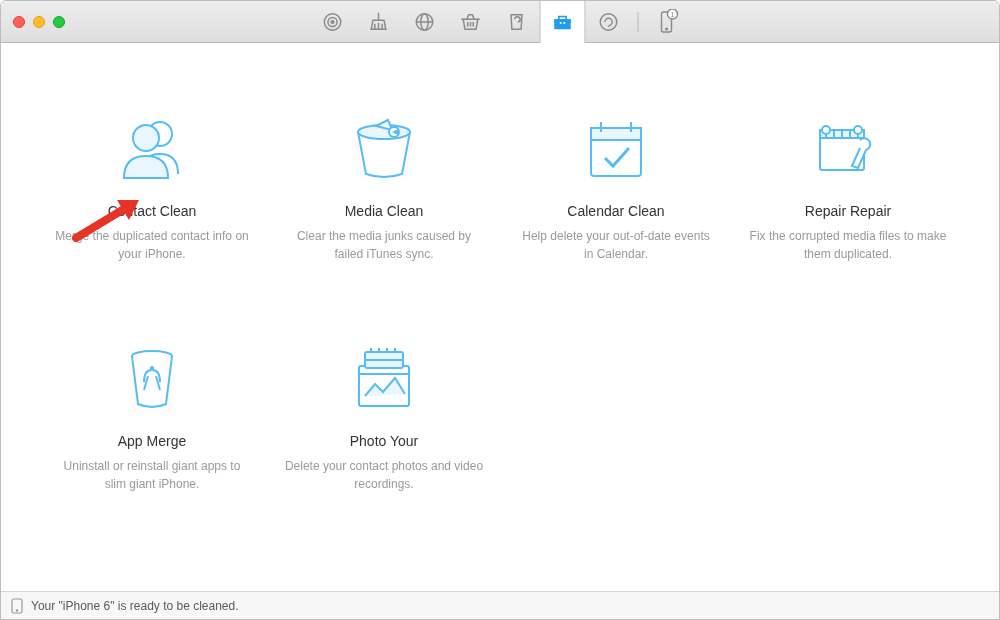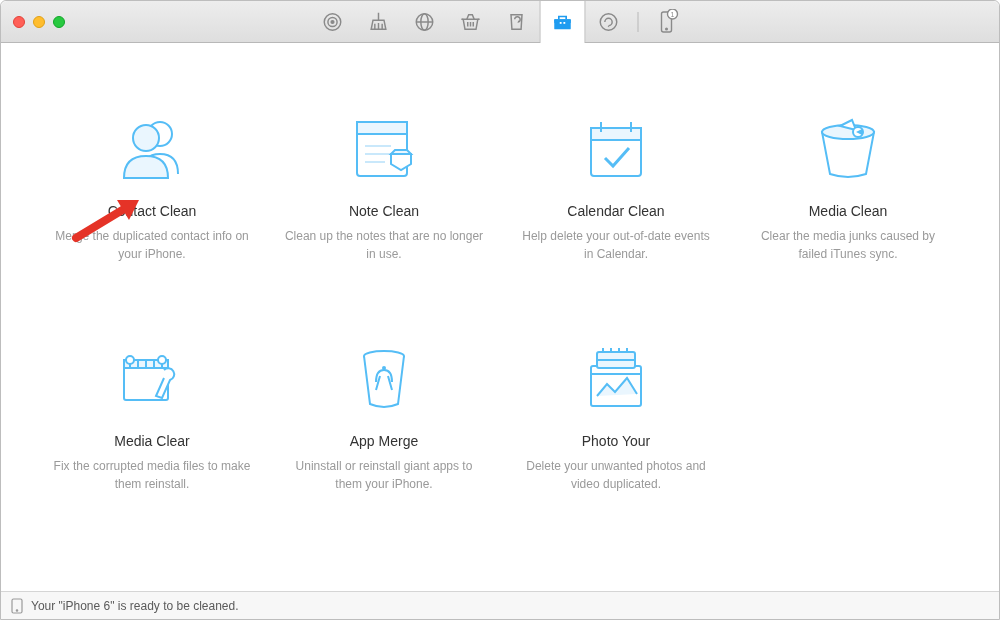--- a/index.html
+++ b/index.html
@@ -242,102 +242,89 @@
             <circle cx="48" cy="18" r="12" fill="#fff"></circle>
             <path d="M30 58 Q30 38 48 38 Q66 38 66 58" fill="#fff"></path>
             <circle cx="34" cy="22" r="13" fill="#eaf6fe"></circle>
             <path d="M12 62 Q12 40 34 40 Q56 40 56 62 Z" fill="#eaf6fe"></path>
           </svg>
         </div>
         <div class="card-title">Contact Clean</div>
         <div class="card-desc">Merge the duplicated contact info on your iPhone.</div>
       </div>
 
-      <div class="card">
-        <div class="card-icon">
-          <svg width="70" height="66" viewBox="0 0 70 66" fill="none" stroke="#55bdf6" stroke-width="2">
-            <rect x="8" y="6" width="50" height="54" rx="3" fill="#fff"></rect>
-            <rect x="8" y="6" width="50" height="12" fill="#eaf6fe"></rect>
-            <path d="M16 30 L42 30 M16 38 L42 38 M16 46 L36 46" stroke="#c9e8fb"></path>
-            <path d="M42 38 L62 38 L62 48 L52 54 L42 48 Z" fill="#fff"></path>
-            <path d="M42 38 L62 38 L58 34 L46 34 Z" fill="#eaf6fe"></path>
-          </svg>
-        </div>
-        <div class="card-title">Note Clean</div>
-        <div class="card-desc">Clean up the notes that are no longer in use.</div>
-      </div>
-
-      <div class="card">
-        <div class="card-icon">
-          <svg width="70" height="66" viewBox="0 0 70 66" fill="none" stroke="#55bdf6" stroke-width="2">
-            <rect x="10" y="12" width="50" height="48" rx="3" fill="#fff"></rect>
-            <rect x="10" y="12" width="50" height="12" fill="#eaf6fe"></rect>
-            <path d="M20 6 L20 16 M50 6 L50 16"></path>
-            <path d="M24 42 L32 50 L48 32" stroke-width="3"></path>
-          </svg>
-        </div>
-        <div class="card-title">Calendar Clean</div>
-        <div class="card-desc">Help delete your out-of-date events in Calendar.</div>
-      </div>
 
       <div class="card">
         <div class="card-icon">
           <svg width="72" height="66" viewBox="0 0 72 66" fill="none" stroke="#55bdf6" stroke-width="2">
             <path d="M10 16 Q36 6 62 16 L54 58 Q36 64 18 58 Z" fill="#fff"></path>
             <ellipse cx="36" cy="16" rx="26" ry="7" fill="#eaf6fe"></ellipse>
             <path d="M28 10 L40 4 L44 14 Z" fill="#fff"></path>
             <circle cx="46" cy="16" r="5" fill="#fff"></circle>
             <path d="M44 16 L50 13 L50 19 Z" fill="#55bdf6" stroke="none"></path>
           </svg>
         </div>
         <div class="card-title">Media Clean</div>
         <div class="card-desc">Clear the media junks caused by failed iTunes sync.</div>
+      </div>
+
+      <div class="card">
+        <div class="card-icon">
+          <svg width="70" height="66" viewBox="0 0 70 66" fill="none" stroke="#55bdf6" stroke-width="2">
+            <rect x="10" y="12" width="50" height="48" rx="3" fill="#fff"></rect>
+            <rect x="10" y="12" width="50" height="12" fill="#eaf6fe"></rect>
+            <path d="M20 6 L20 16 M50 6 L50 16"></path>
+            <path d="M24 42 L32 50 L48 32" stroke-width="3"></path>
+          </svg>
+        </div>
+        <div class="card-title">Calendar Clean</div>
+        <div class="card-desc">Help delete your out-of-date events in Calendar.</div>
       </div>
 
       <div class="card">
         <div class="card-icon">
           <svg width="72" height="66" viewBox="0 0 72 66" fill="none" stroke="#55bdf6" stroke-width="2">
             <rect x="8" y="14" width="44" height="40" rx="2" fill="#fff"></rect>
             <rect x="8" y="14" width="44" height="8" fill="#eaf6fe"></rect>
             <path d="M14 14 L14 22 M22 14 L22 22 M30 14 L30 22 M38 14 L38 22 M46 14 L46 22"></path>
             <circle cx="14" cy="14" r="4" fill="#fff"></circle>
               <circle cx="46" cy="14" r="4" fill="#fff"></circle>
             <path d="M48 24 A6 6 0 1 1 54 34 L46 52 L40 50 L48 32" fill="#fff"></path>
           </svg>
         </div>
-        <div class="card-title">Media Clear</div>
-        <div class="card-desc">Fix the corrupted media files to make them reinstall.</div>
+        <div class="card-title">Repair Repair</div>
+        <div class="card-desc">Fix the corrupted media files to make them duplicated.</div>
       </div>
 
       <div class="card">
         <div class="card-icon">
           <svg width="60" height="66" viewBox="0 0 60 66" fill="none" stroke="#55bdf6" stroke-width="2">
             <ellipse cx="30" cy="10" rx="20" ry="5" fill="#fff"></ellipse>
             <path d="M10 10 L16 58 Q30 64 44 58 L50 10" fill="#fff"></path>
             <path d="M22 36 Q22 24 30 24 Q38 24 38 36 M26 30 L22 44 M34 30 L38 44" stroke-width="2"></path>
             <circle cx="30" cy="22" r="2" fill="#55bdf6" stroke="none"></circle>
           </svg>
         </div>
         <div class="card-title">App Merge</div>
-        <div class="card-desc">Uninstall or reinstall giant apps to them your iPhone.</div>
+        <div class="card-desc">Uninstall or reinstall giant apps to slim giant iPhone.</div>
       </div>
 
       <div class="card">
         <div class="card-icon">
           <svg width="66" height="66" viewBox="0 0 66 66" fill="none" stroke="#55bdf6" stroke-width="2">
             <rect x="8" y="20" width="50" height="40" rx="2" fill="#fff"></rect>
             <path d="M8 28 L58 28"></path>
             <path d="M14 50 L24 38 L32 46 L44 32 L54 48" fill="#eaf6fe" stroke="#55bdf6"></path>
             <rect x="14" y="6" width="38" height="16" rx="2" fill="#eaf6fe"></rect>
             <path d="M14 14 L52 14"></path>
             <path d="M20 6 L20 2 M28 6 L28 2 M36 6 L36 2 M44 6 L44 2"></path>
           </svg>
         </div>
         <div class="card-title">Photo Your</div>
-        <div class="card-desc">Delete your unwanted photos and video duplicated.</div>
+        <div class="card-desc">Delete your contact photos and video recordings.</div>
       </div>
 
     </div>
   </div>
 
   <div class="statusbar">
     <span class="status-icon">
       <svg width="12" height="16" viewBox="0 0 12 16" fill="none" stroke="currentColor" stroke-width="1.2">
           <rect x="1" y="1" width="10" height="14" rx="1.5"></rect>
           <circle cx="6" cy="12.5" r="0.7" fill="currentColor"></circle>

